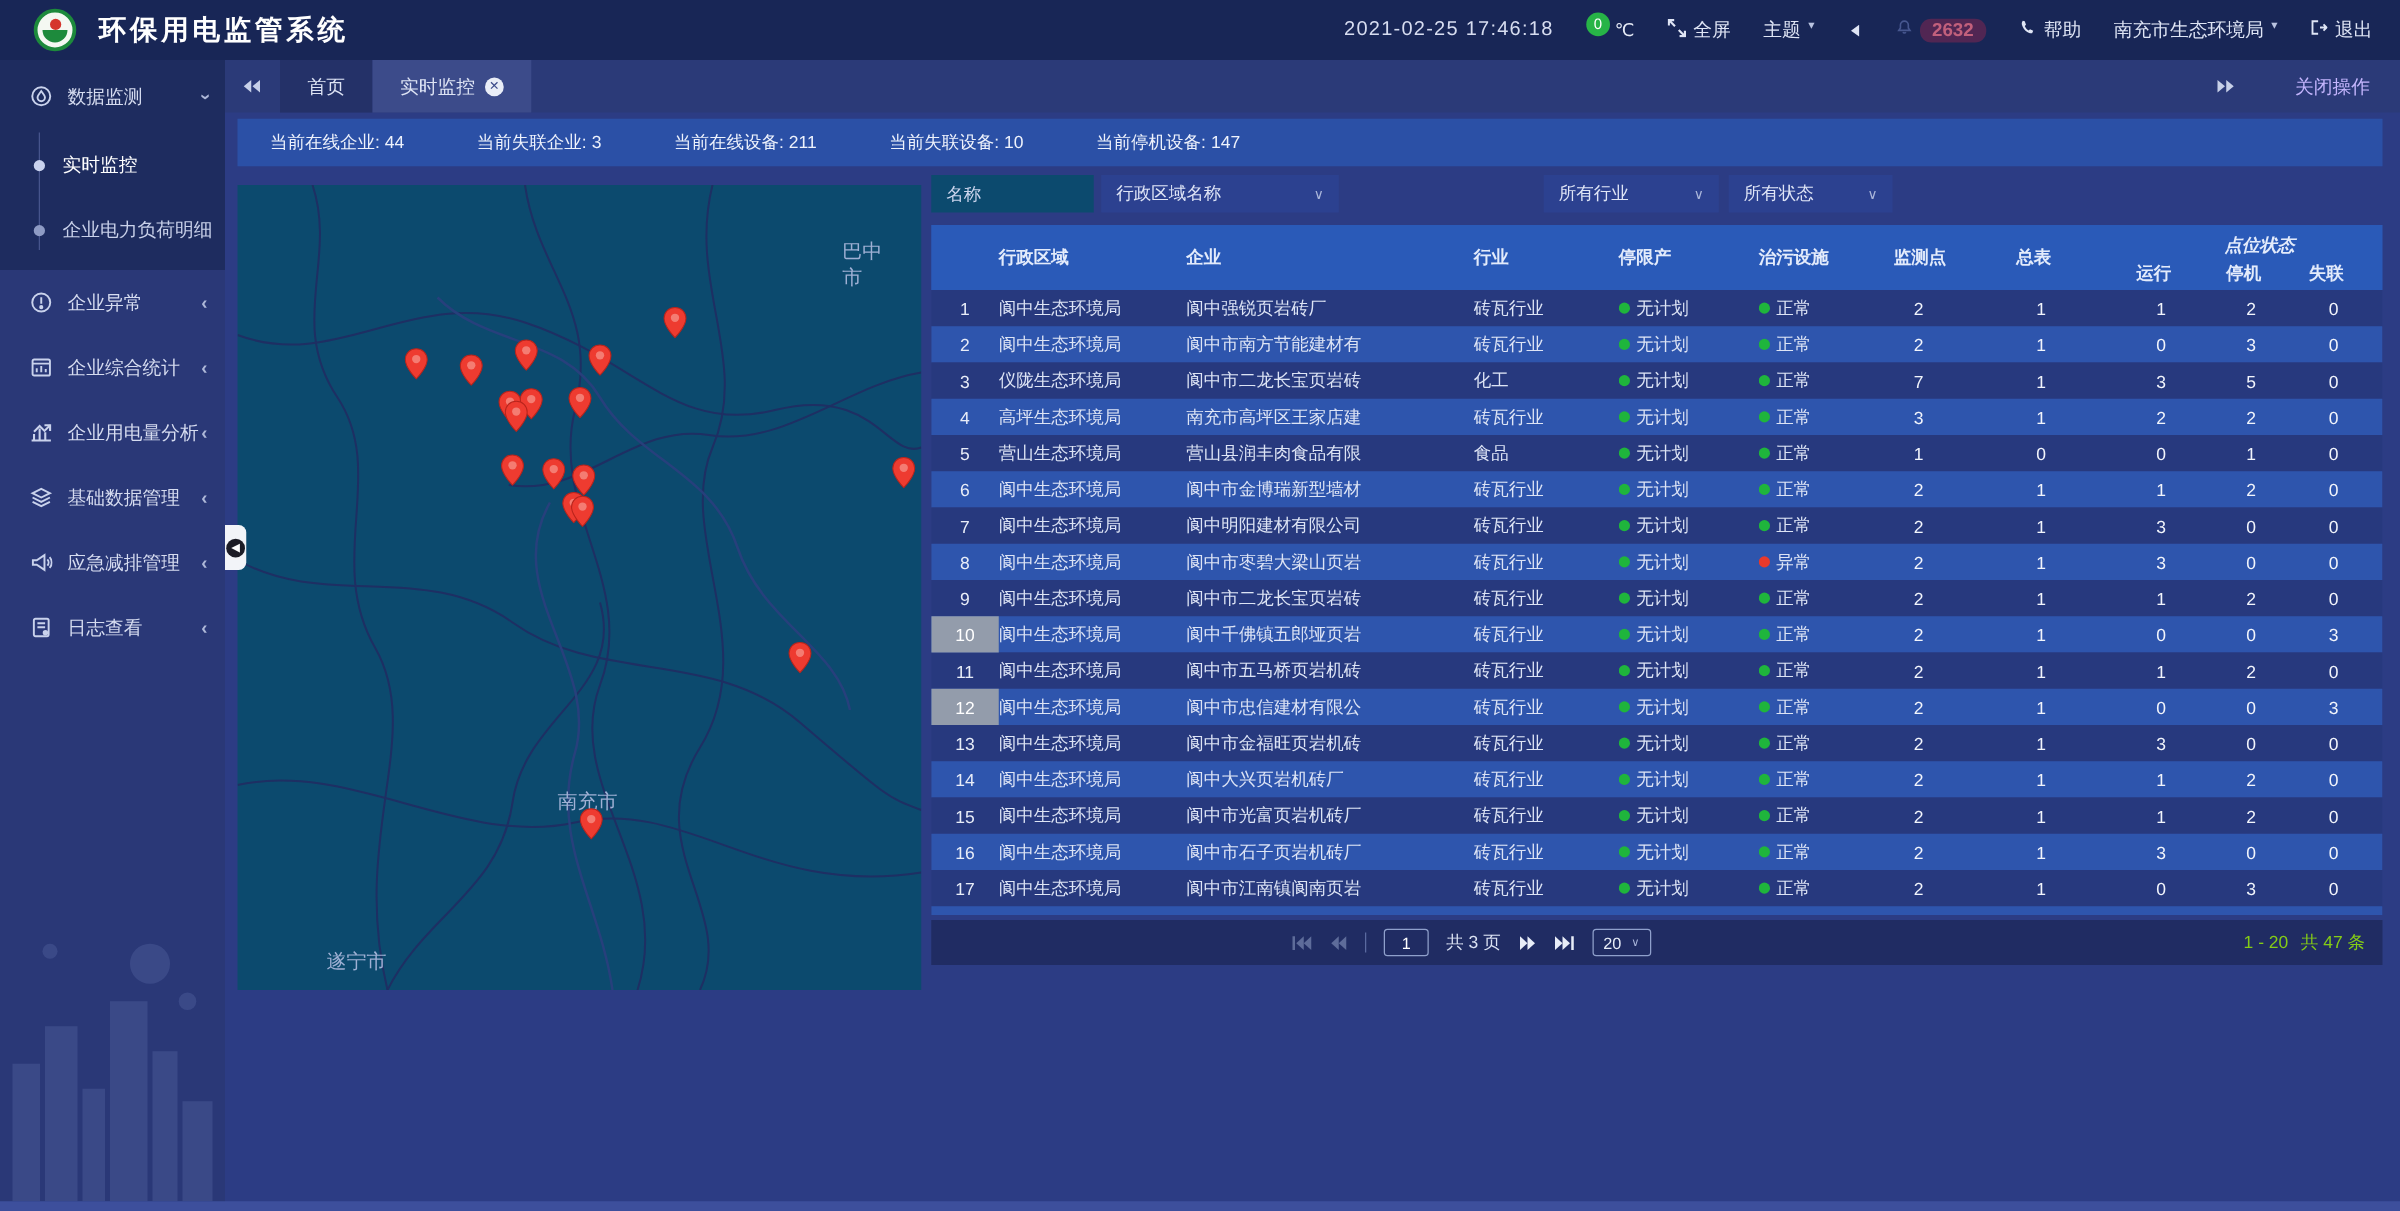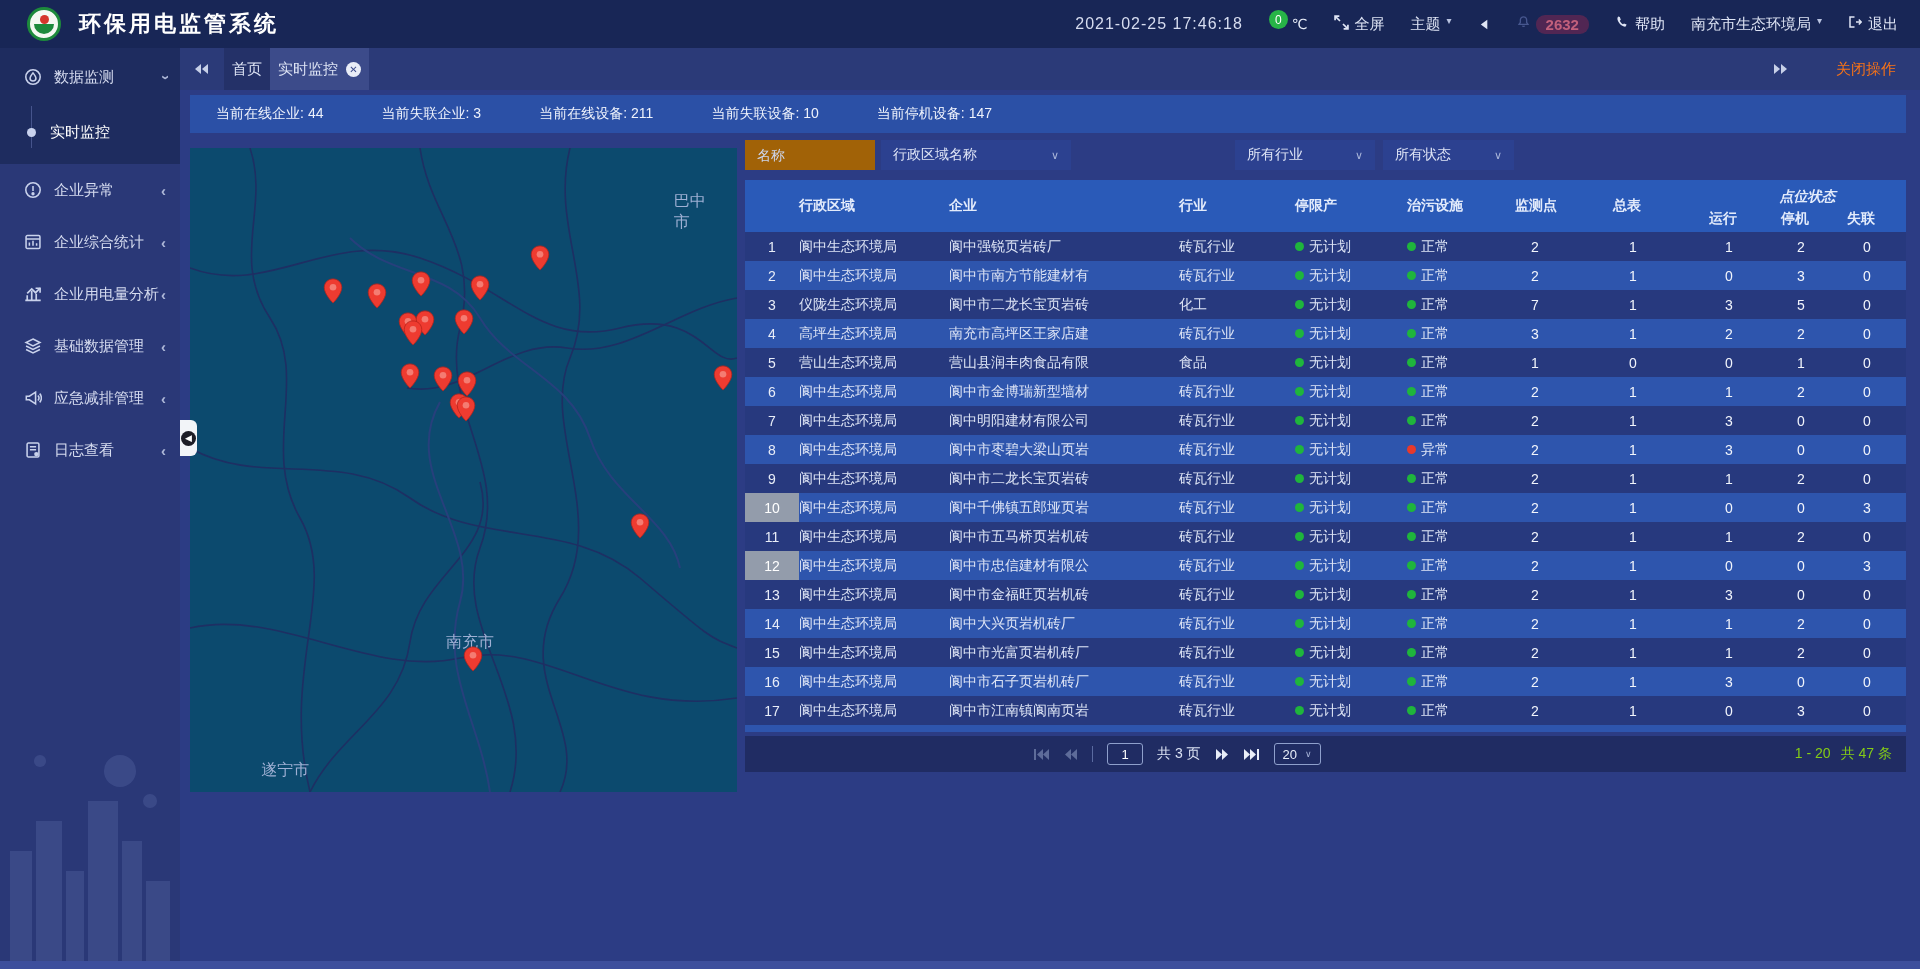--- a/index.html
+++ b/index.html
@@ -54,47 +54,47 @@
   .collapse-handle { position:absolute; left:180px; top:420px; width:17px; height:36px;
     background:#f2f4f8; border-radius:0 6px 6px 0; z-index:25; display:flex;
     align-items:center; justify-content:center; cursor:pointer; }
   .collapse-handle .ball { width:15px; height:15px; border-radius:50%; background:#1c1c26;
     color:#fff; font-size:9px; display:flex; align-items:center; justify-content:center; }
 
   
   .tabbar { position:absolute; left:180px; top:48px; width:1740px; height:42px;
     background:#2b3a78; display:flex; align-items:stretch; color:#dde3f4; }
   .tab-scroll { width:44px; display:flex; align-items:center; justify-content:center; cursor:pointer; }
-  .tab { display:flex; align-items:center; gap:8px; padding:0 8px; font-size:15px;
+  .tab { display:flex; align-items:center; gap:8px; padding:0 22px; font-size:15px;
     cursor:pointer; background:#243168; }
   .tab.active { background:#3c4b8a; }
   .tab-close { width:15px; height:15px; border-radius:50%; background:#e9edf7; color:#3c4b8a;
     font-size:10px; font-weight:700; display:flex; align-items:center; justify-content:center; }
   .tabbar-right { margin-left:auto; display:flex; align-items:center; gap:34px; padding-right:24px; }
-  .close-ops { font-size:15px; color:#f97316; cursor:pointer; }
+  .close-ops { font-size:15px; color:#c4b5fd; cursor:pointer; }
 
   
   .stats-bar { position:absolute; left:190px; top:95px; width:1716px; height:38px;
     background:#2b50a6; display:flex; align-items:center; gap:58px; padding-left:26px;
     color:#eef2fc; font-size:14px; }
   .stat-item b { font-weight:400; margin-left:4px; }
 
   
   .map-panel { position:absolute; left:190px; top:136px; width:547px; height:644px;
     background:#0c4a6e; overflow:hidden;margin-top:12px; }
   .map-roads { position:absolute; inset:0; }
   .map-city { position:absolute; color:#9fb0d4; font-size:16px; transform:translate(-50%,-50%); }
   .map-pin { position:absolute; width:20px; height:26px; transform:translate(-50%,-100%); }
 
   
   .right-panel { position:absolute; left:745px; top:136px; width:1161px; height:644px; }
   .filter-row { display:flex; gap:0; height:30px; margin-top:4px; }
   .f-box { background:#2c4190; color:#dfe5f6; font-size:14px; height:30px;
     display:flex; align-items:center; padding:0 12px; border:none; outline:none; }
-  .f-input { width:130px; background:#a16207; }
+  .f-input { width:130px; background:#0c4a6e; }
   .f-input::placeholder { color:#cdd6ee; }
   .f-select { justify-content:space-between; cursor:pointer; }
   .f-chev { color:#aab6da; font-size:11px; margin-left:14px; }
 
   .tbl { margin-top:10px; }
   .tbl-header { display:grid; height:52px; background:#2a5ab8; color:#e3ebfb;
     font-size:14px; font-weight:700;
     grid-template-columns:54px 150px 230px 116px 112px 108px 98px 96px 72px 66px 59px;
     grid-template-rows:26px 26px; }
   .th { grid-row:1 / span 2; display:flex; align-items:center; }
@@ -196,20 +196,21 @@
         <div class="menu-item parent">
           <span class="mi-icon"><svg width="18" height="18" viewBox="0 0 14 14" fill="none" stroke="currentColor" stroke-width="1.2">
               <circle cx="7" cy="7" r="5.6"></circle>
               <path d="M7 3.8c1.4 1.8 2.3 2.8 2.3 4a2.3 2.3 0 1 1-4.6 0c0-1.2.9-2.2 2.3-4z"></path>
             </svg></span>
           <span class="mi-label">数据监测</span>
           <span class="mi-chev open">‹</span>
         </div>
         <div class="submenu">
           <div class="sub-item active">实时监控</div>
+          <div class="sub-item">企业电力负荷明细</div>
         </div>
       </div>
       <div class="menu-group">
         <div class="menu-item parent">
           <span class="mi-icon"><svg width="18" height="18" viewBox="0 0 14 14" fill="none" stroke="currentColor" stroke-width="1.2">
               <circle cx="7" cy="7" r="5.6"></circle>
               <path d="M7 3.8v4"></path>
               <circle cx="7" cy="9.9" r=".7" fill="currentColor"></circle>
             </svg></span>
           <span class="mi-label">企业异常</span>

